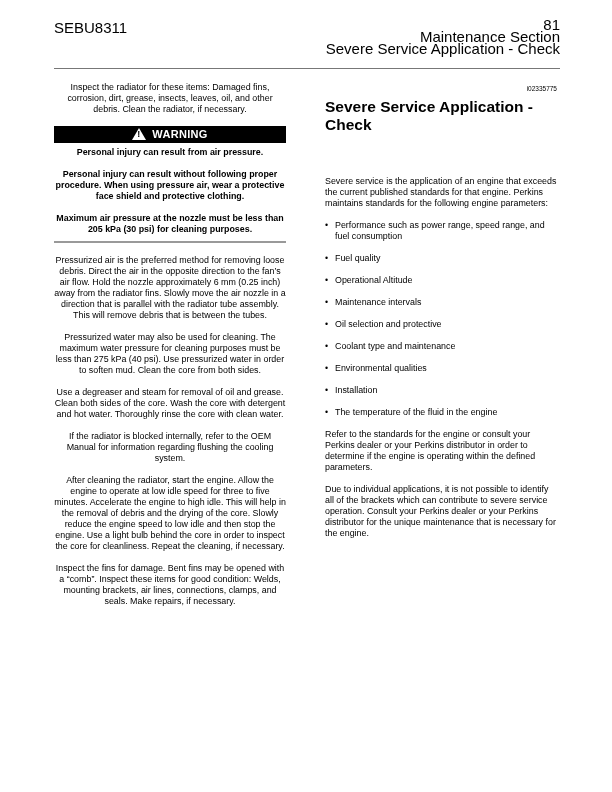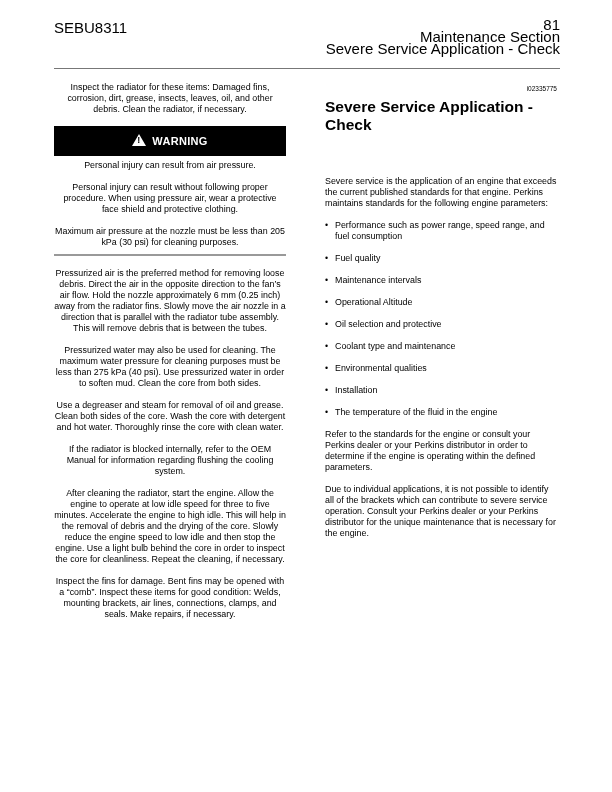--- a/index.html
+++ b/index.html
@@ -7,29 +7,29 @@
          font-family: "Liberation Sans", sans-serif; color: #000; }
   .hdr-left { position: absolute; left: 54px; top: 19px; font-size: 15px; }
   .hdr-right { position: absolute; right: 52px; top: 19px; text-align: right; font-size: 15px; line-height: 12px; }
   .hdr-rule { position: absolute; left: 54px; right: 52px; top: 68px; height: 1px; background: #777; }
 
   .col { position: absolute; top: 82px; width: 232px; font-size: 8.9px; line-height: 11px; }
   .col-left { left: 54px; text-align: center; }
   .col-right { left: 325px; }
   p { margin: 0 0 11px 0; }
 
-  .warn-bar { background: #000; color: #fff; height: 30px; display: flex; align-items: center;
+  .warn-bar { background: #000; color: #fff; height: 17px; display: flex; align-items: center;
               justify-content: center; font-weight: bold; font-size: 11px; letter-spacing: 0.3px;
               margin-top: 2px; margin-bottom: 4px; }
   .warn-icon { display: inline-block; width: 0; height: 0; border-left: 7px solid transparent;
                border-right: 7px solid transparent; border-bottom: 12px solid #fff; position: relative;
                margin-right: 6px; top: -1px; }
   .warn-icon::after { content: "!"; position: absolute; left: -2px; top: 1px; color: #000;
                       font-size: 9px; font-weight: bold; line-height: 11px; }
-  .warn-text p { font-weight: normal; }
+  .warn-text p { font-weight: bold; }
   .warn-rule { height: 2px; background: #999; margin-top: -5px; margin-bottom: 12px; }
 
   .doc-id { text-align: right; font-size: 6.5px; color: #000; margin-top: 1px; }
   .title { font-size: 15.5px; font-weight: bold; line-height: 18px; margin: 4px 0 42px 0; }
   ul.bullets { list-style: none; padding: 0; margin: 0 0 4px 0; }
   ul.bullets li { position: relative; padding-left: 10px; margin-bottom: 11px; }
   ul.bullets li::before { content: "•"; position: absolute; left: 0; top: 0; }
 </style>
 </head>
 <body>
@@ -68,22 +68,22 @@
   <p>Inspect the fins for damage. Bent fins may be opened with a “comb”. Inspect these items for good condition: Welds, mounting brackets, air lines, connections, clamps, and seals. Make repairs, if necessary.</p>
 </div>
 
 <div class="col col-right">
   <div class="doc-id">i02335775</div>
   <div class="title">Severe Service Application - Check</div>
   <p>Severe service is the application of an engine that exceeds the current published standards for that engine. Perkins maintains standards for the following engine parameters:</p>
   <ul class="bullets">
     <li>Performance such as power range, speed range, and fuel consumption</li>
     <li>Fuel quality</li>
+    <li>Operational Altitude</li>
     <li>Maintenance intervals</li>
-    <li>Operational Altitude</li>
     <li>Oil selection and protective</li>
     <li>Coolant type and maintenance</li>
     <li>Environmental qualities</li>
     <li>Installation</li>
     <li>The temperature of the fluid in the engine</li>
   </ul>
   <p>Refer to the standards for the engine or consult your Perkins dealer or your Perkins distributor in order to determine if the engine is operating within the defined parameters.</p>
   <p>Due to individual applications, it is not possible to identify all of the brackets which can contribute to severe service operation. Consult your Perkins dealer or your Perkins distributor for the unique maintenance that is necessary for the engine.</p>
 </div>
 

